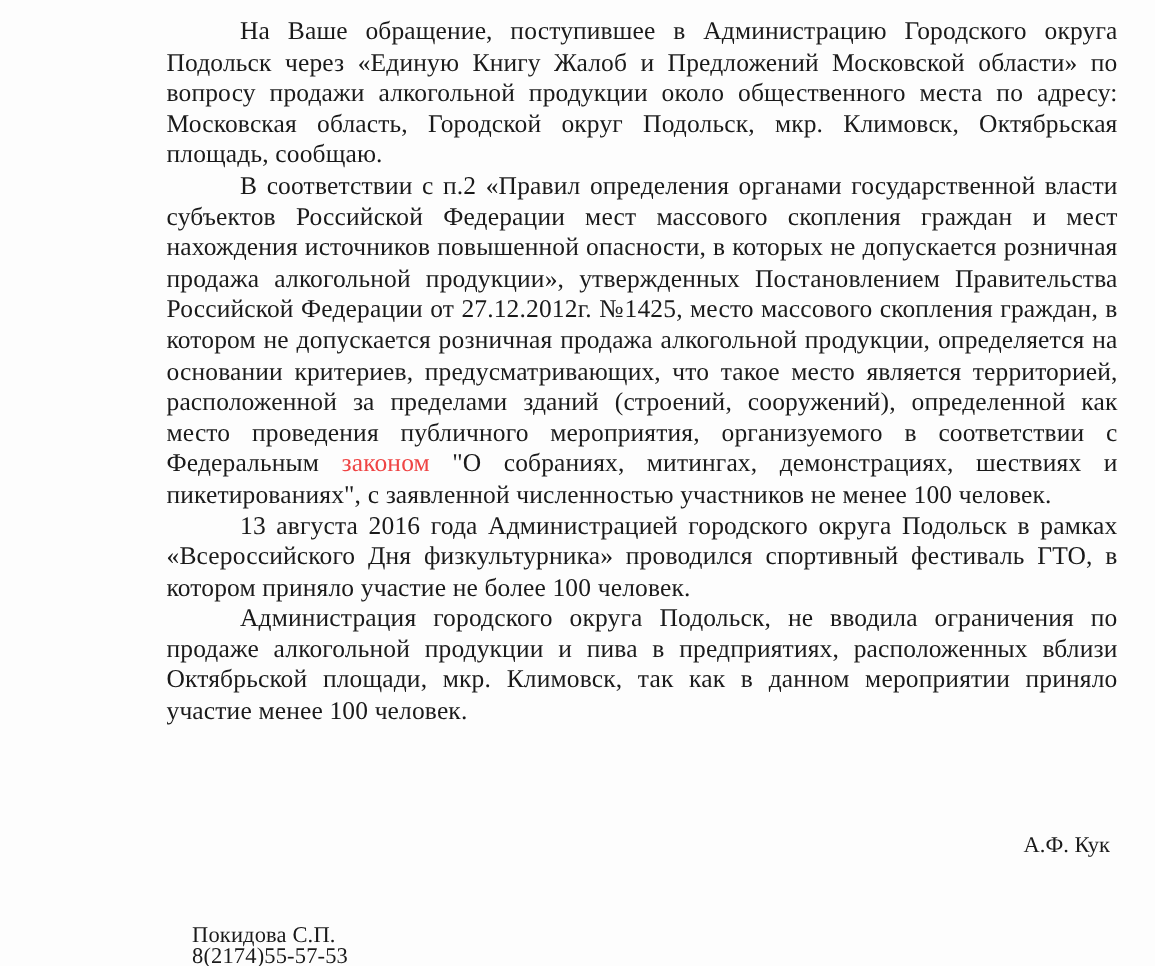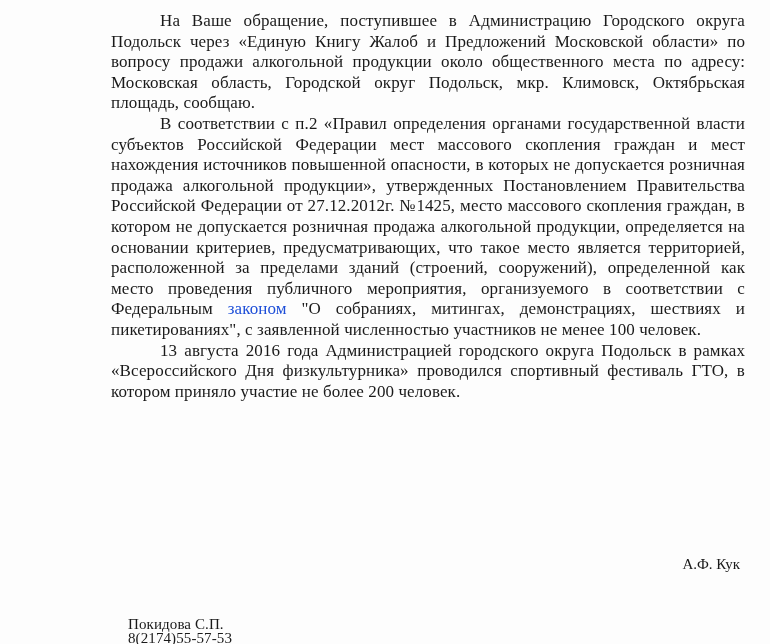--- a/index.html
+++ b/index.html
@@ -25,21 +25,21 @@
     line-height: 20.6px;
     text-align: justify;
     letter-spacing: 0.1px;
   }
   .letter-body p {
     margin: 0;
     padding: 0;
     text-indent: 49px;
   }
   .law-link {
-    color: #1d4ed8;
+    color: #ef4444;
     text-decoration: none;
     cursor: pointer;
   }
   .signature {
     position: absolute;
     top: 554px;
     left: 111px;
     width: 629px;
     text-align: right;
     font-size: 15px;
@@ -57,22 +57,23 @@
 </head>
 <body>
 
 <div class="page">
 
   <div class="letter-body">
     <p>На Ваше обращение, поступившее в Администрацию Городского округа Подольск через «Единую Книгу Жалоб и Предложений Московской области» по вопросу продажи алкогольной продукции около общественного места по адресу: Московская область, Городской округ Подольск, мкр. Климовск, Октябрьская площадь, сообщаю.</p>
 
     <p><span>В соответствии с п.2 «Правил определения органами государственной власти субъектов Российской Федерации мест массового скопления граждан и мест нахождения источников повышенной опасности, в которых не допускается розничная продажа алкогольной продукции», утвержденных Постановлением Правительства Российской Федерации от 27.12.2012г. №1425,  место массового скопления граждан, в котором не допускается розничная продажа алкогольной продукции, определяется на основании критериев, предусматривающих, что такое место является территорией, расположенной за пределами зданий (строений, сооружений), определенной как место проведения публичного мероприятия, организуемого в соответствии с Федеральным </span><a class="law-link">законом</a><span> "О собраниях, митингах, демонстрациях, шествиях и пикетированиях", с заявленной численностью участников не менее 100 человек.</span></p>
 
-    <p>13 августа 2016 года Администрацией городского округа Подольск в рамках «Всероссийского Дня физкультурника» проводился спортивный фестиваль ГТО, в котором приняло участие не более 200 человек.</p>
+    <p>13 августа 2016 года Администрацией городского округа Подольск в рамках «Всероссийского Дня физкультурника» проводился спортивный фестиваль ГТО, в котором приняло участие не более 100 человек.</p>
 
+    <p>Администрация городского округа Подольск, не вводила ограничения по продаже алкогольной продукции и пива в предприятиях, расположенных вблизи Октябрьской площади, мкр. Климовск, так как в данном мероприятии приняло участие менее 100 человек.</p>
   </div>
 
   <div class="signature">А.Ф. Кук</div>
 
   <div class="contact-block">
     <div>Покидова С.П.</div>
     <div>8(2174)55-57-53</div>
   </div>
 
 </div>

